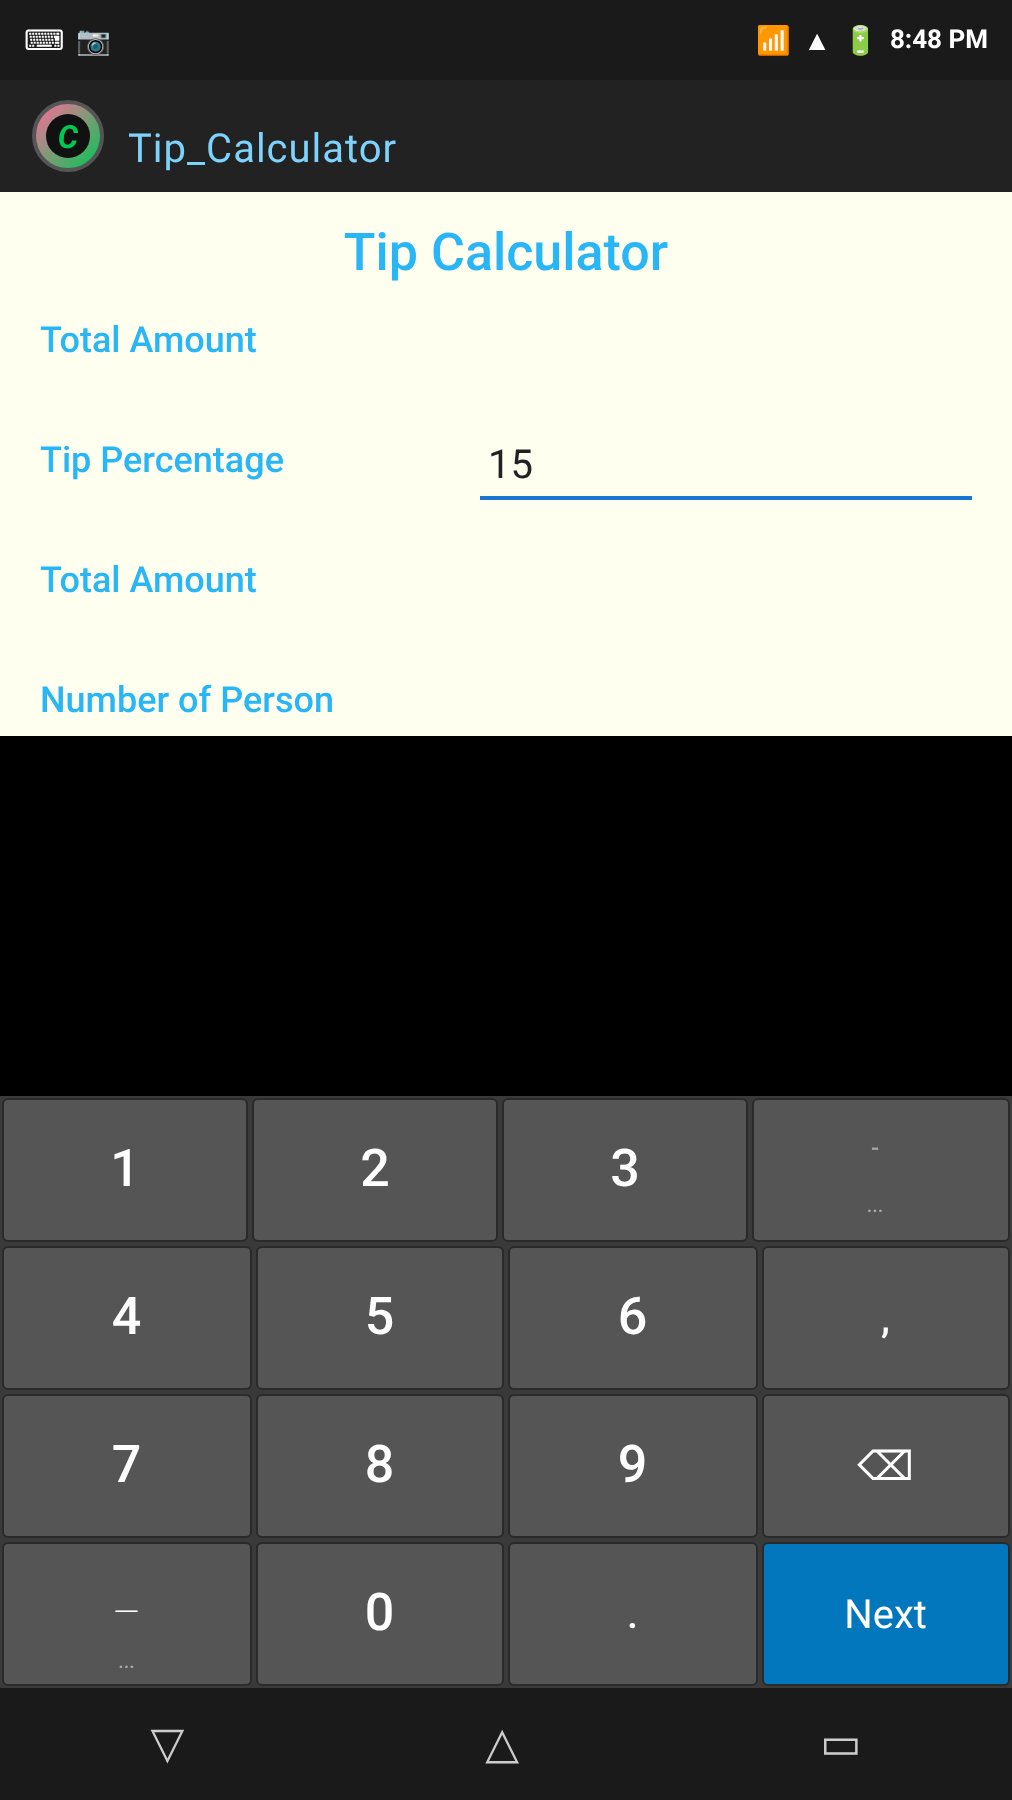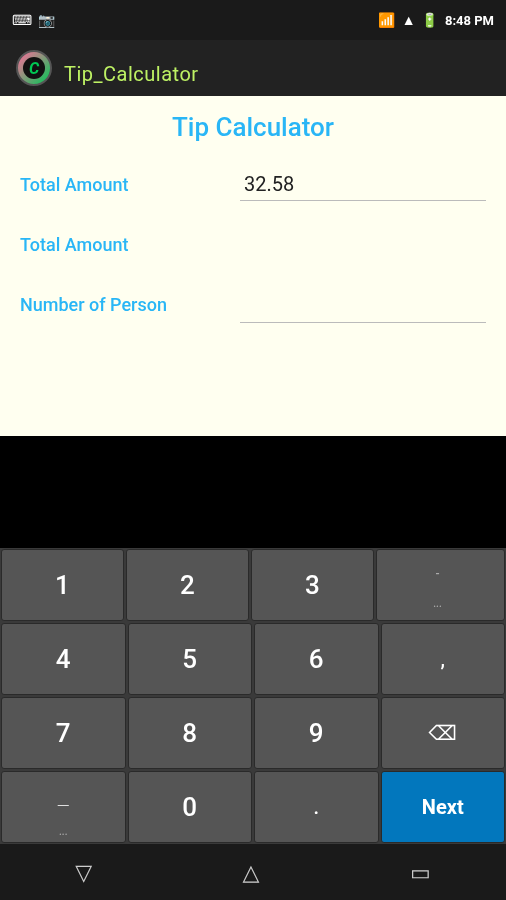--- a/index.html
+++ b/index.html
@@ -71,47 +71,47 @@
       align-items: center;
       justify-content: center;
     }
     .app-icon-c {
       color: #00c853;
       font-size: 16px;
       font-weight: bold;
       font-style: italic;
     }
     .app-title {
-      color: #bef264;
+      color: #7dd3fc;
       font-size: 20px;
       font-weight: 400;
       letter-spacing: 0.5px;
       margin-top: 11px;
     }
 
     
     .main-content {
       width: 100%;
       background: #fffff0;
       padding: 16px 20px 10px 20px;
-      height: 340px;
+      height: 272px;
       overflow: hidden;
     }
     .page-title {
       text-align: center;
       font-size: 26px;
       color: #29b6f6;
       font-weight: 500;
       margin-bottom: 18px;
     }
 
     
     .form-row {
       display: flex;
-      align-items: center;
+      align-items: flex-start;
       margin-bottom: 8px;
       min-height: 52px;
     }
     .form-label {
       color: #29b6f6;
       font-size: 18px;
       font-weight: 500;
       width: 220px;
       flex-shrink: 0;
       padding-bottom: 4px;
@@ -165,21 +165,21 @@
     .key-special {
       background: #555;
       font-size: 20px;
     }
     .key-backspace {
       background: #555;
     }
     .key-next {
       background: #0277bd;
       font-size: 20px;
-      font-weight: bold;
+      font-weight: normal;
     }
     .key-space {
       font-size: 16px;
     }
     .key-dots {
       font-size: 12px;
       color: #aaa;
       align-items: flex-end;
       padding-bottom: 6px;
       justify-content: flex-end;
@@ -232,25 +232,28 @@
     </div>
   </div>
   <span class="app-title">Tip_Calculator</span>
 </div>
 
 <div class="main-content">
   <div class="page-title">Tip Calculator</div>
 
   <div class="form-row">
     <div class="form-label">Total Amount</div>
-    <div class="form-input-wrap">
-      <span class="form-value">32.58</span>
-    </div>
-  </div>
-
+  </div>
+
+  <div class="form-row">
+    <div class="form-label">Tip Percentage</div>
+    <div class="form-input-wrap active">
+      <span class="form-value">15</span>
+    </div>
+  </div>
 
 
   <div class="form-row">
     <div class="form-label">Total Amount</div>
     <div style="flex:1;"></div>
   </div>
 
   <div class="form-row">
     <div class="form-label">Number of Person</div>
     <div class="form-input-wrap">

